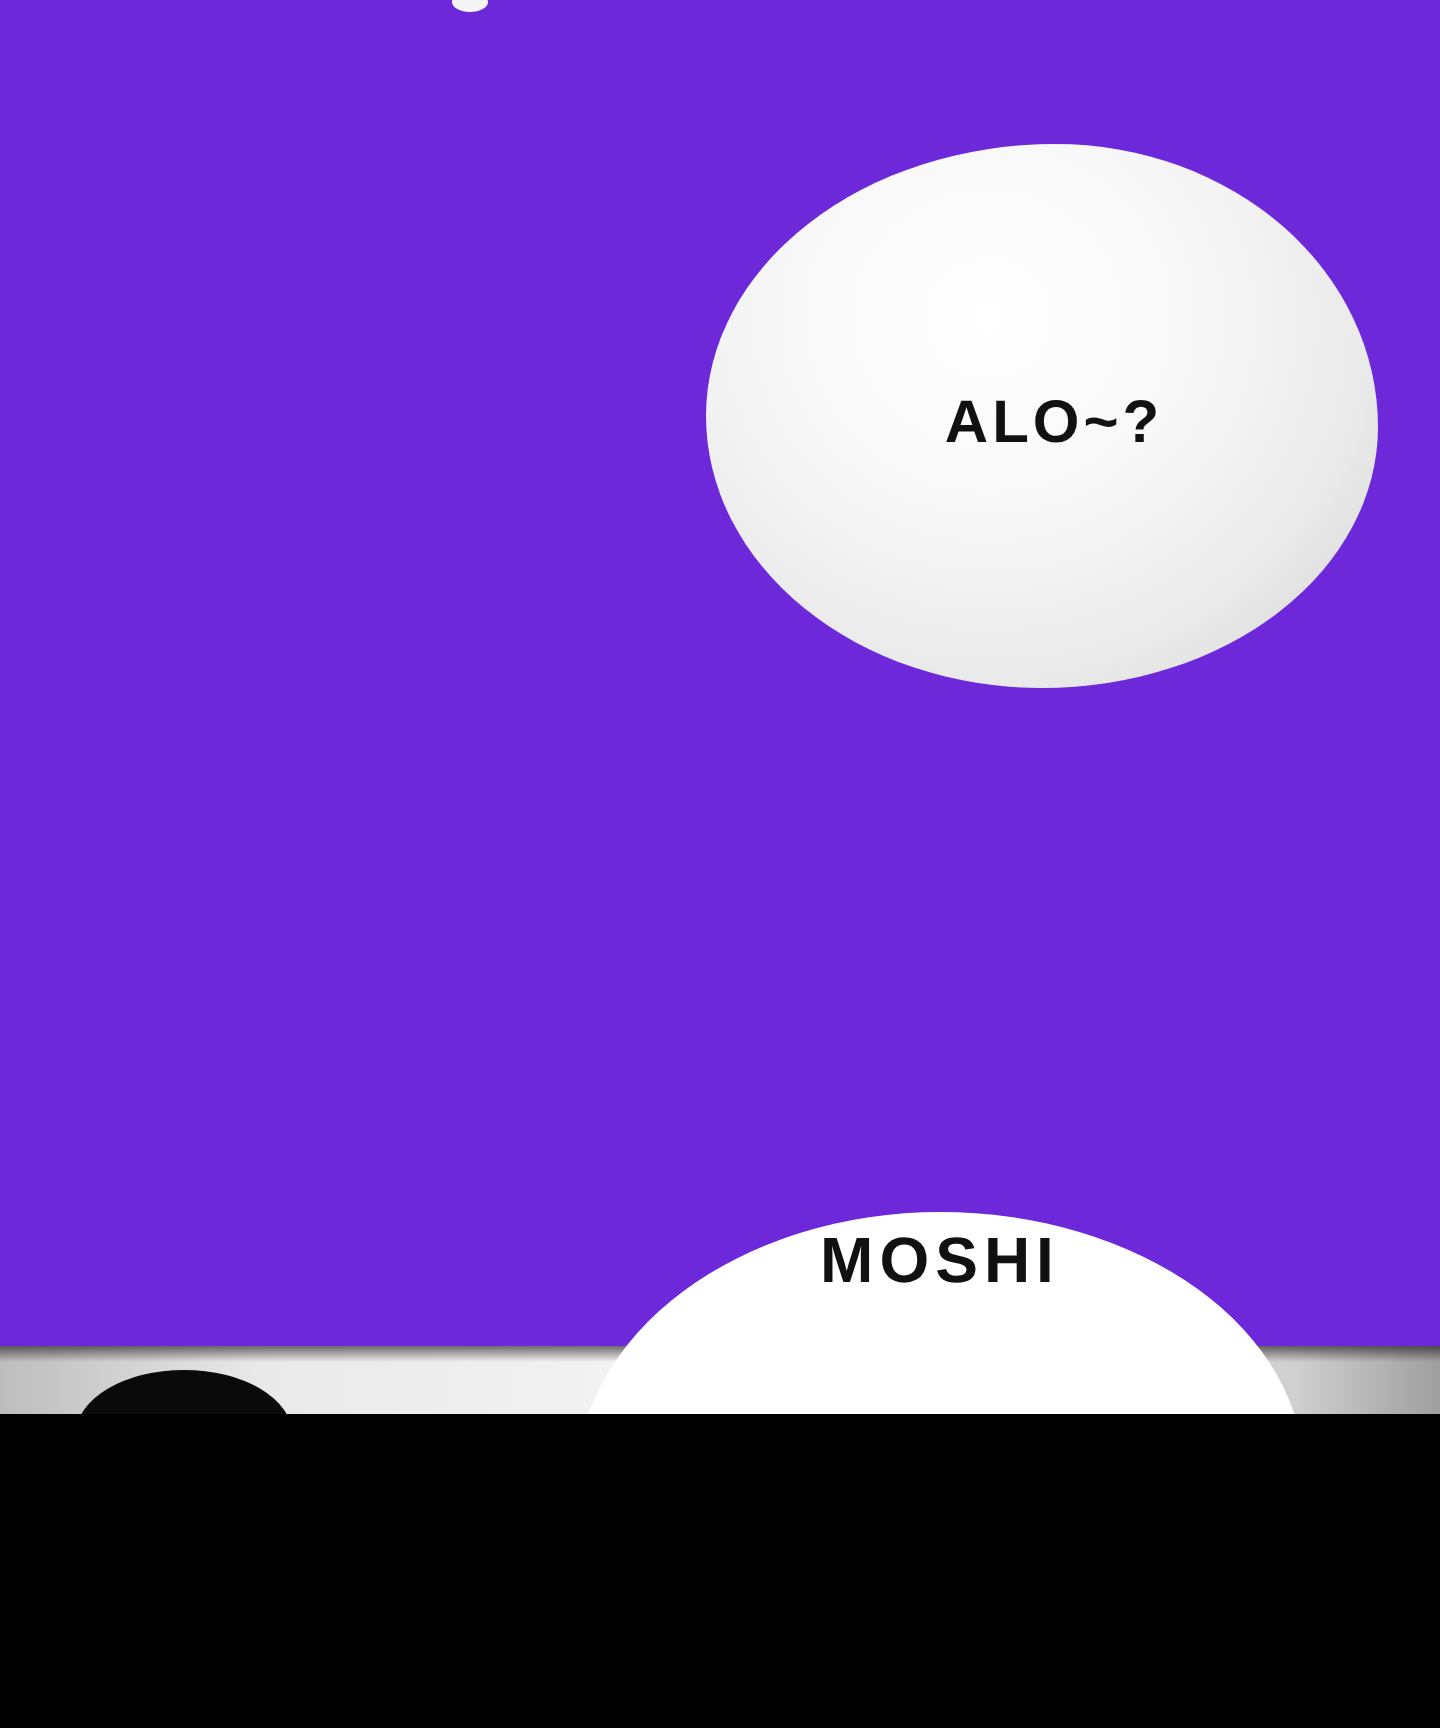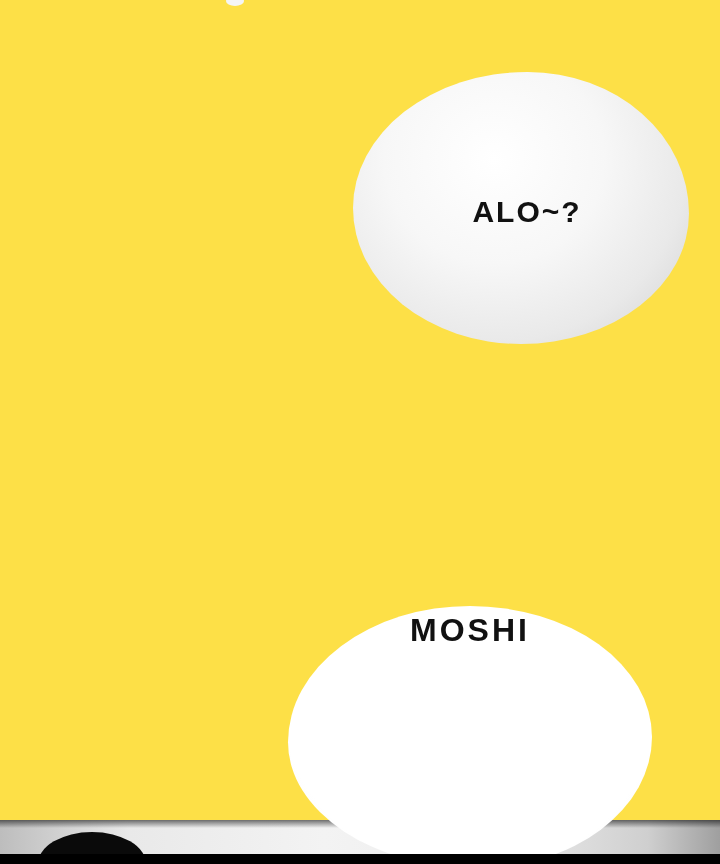--- a/index.html
+++ b/index.html
@@ -3,22 +3,22 @@
 <meta charset="utf-8">
 <style>
   html, body {
     margin: 0;
     padding: 0;
     background: #000;
   }
   #panel {
     position: relative;
     width: 720px;
-    height: 854px;
-    background: #fde047;
+    height: 707px;
+    background: #6d28d9;
     overflow: hidden;
     font-family: "Liberation Sans", sans-serif;
   }
 
   
   .top-speck {
     position: absolute;
     left: 226px;
     top: -4px;
     width: 18px;

